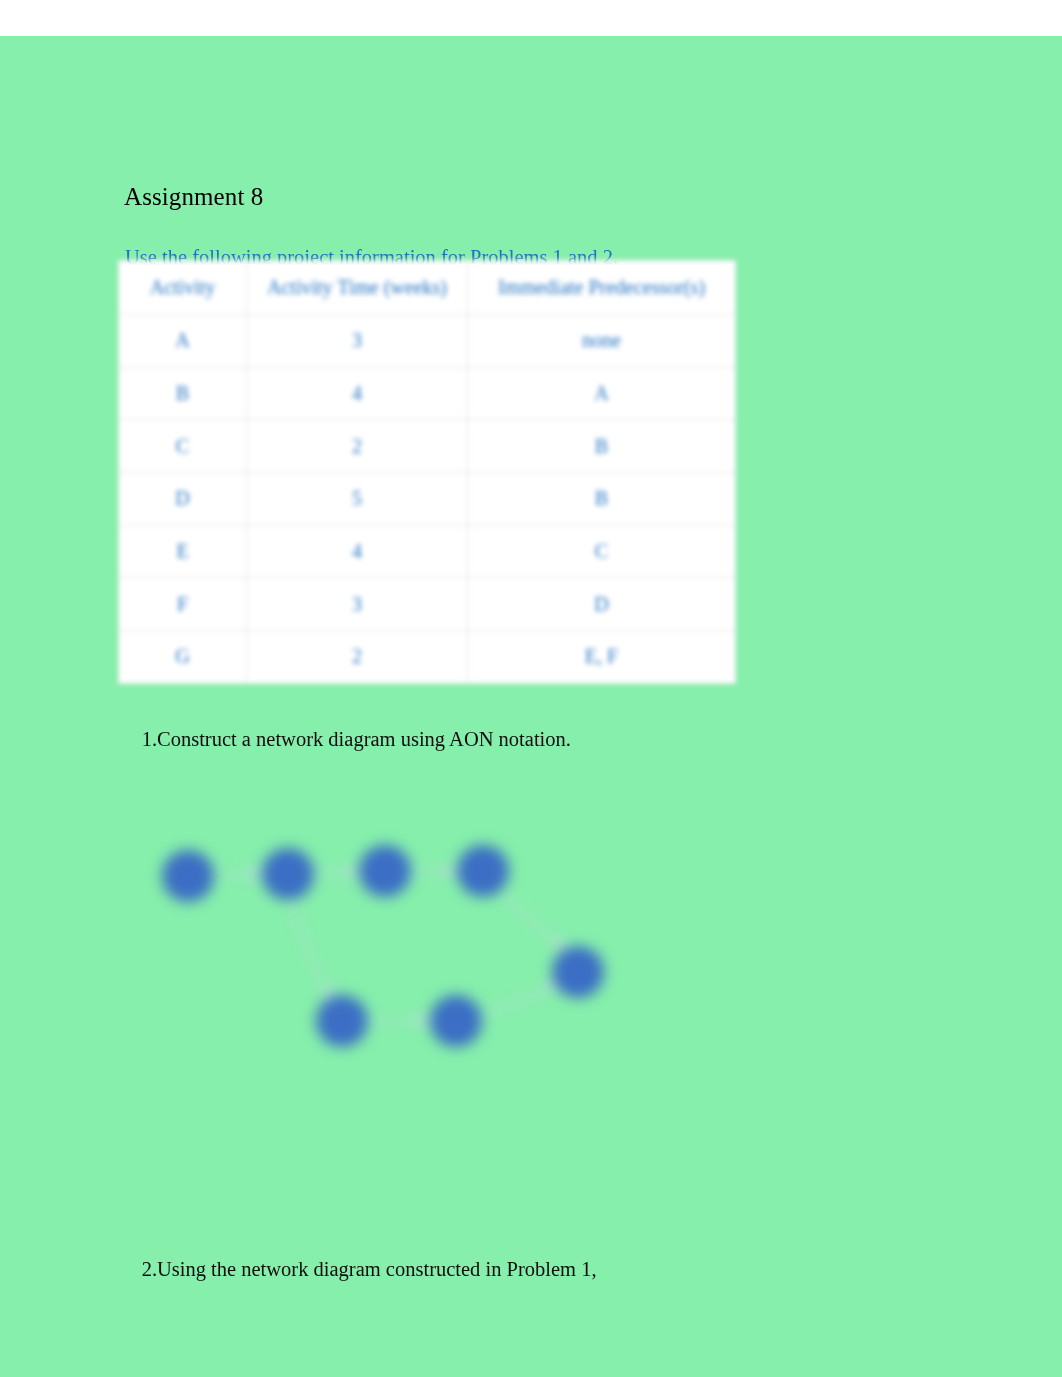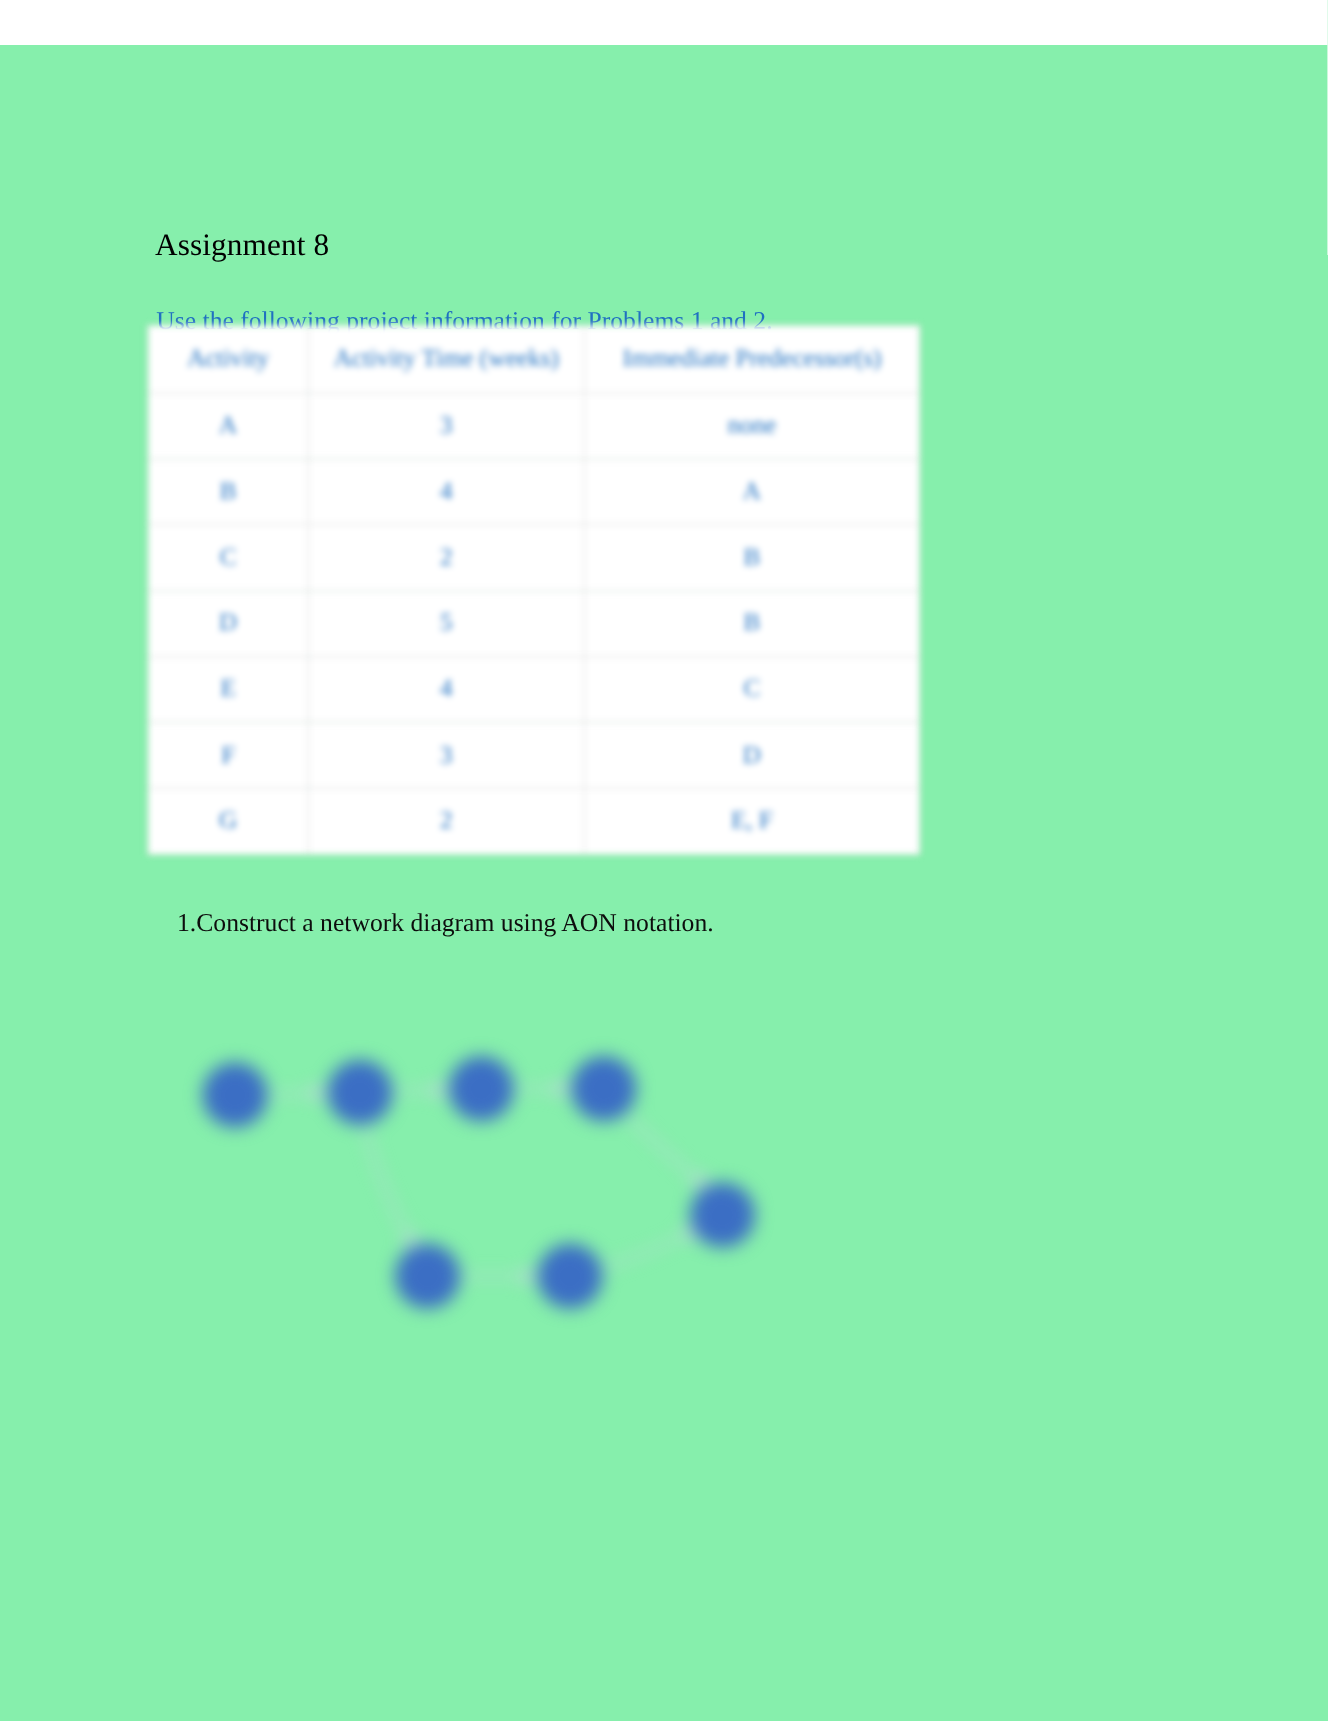--- a/index.html
+++ b/index.html
@@ -208,14 +208,17 @@
           <circle cx="245" cy="65" r="26" fill="#3b6ec4"></circle>
           <circle cx="343" cy="65" r="26" fill="#3b6ec4"></circle>
           <circle cx="438" cy="166" r="26" fill="#3b6ec4"></circle>
           <circle cx="202" cy="215" r="26" fill="#3b6ec4"></circle>
           <circle cx="316" cy="215" r="26" fill="#3b6ec4"></circle>
         </g>
       </svg>
     </div>
   </div>
 
+  <div class="num-item" id="item-2">
+    <span class="num">2.</span><span>Using the network diagram constructed in Problem 1,</span>
+  </div>
 
 </div>
 
 </body></html>

